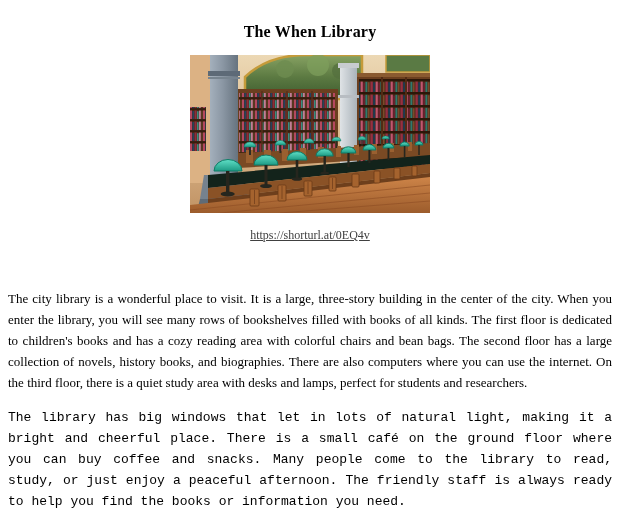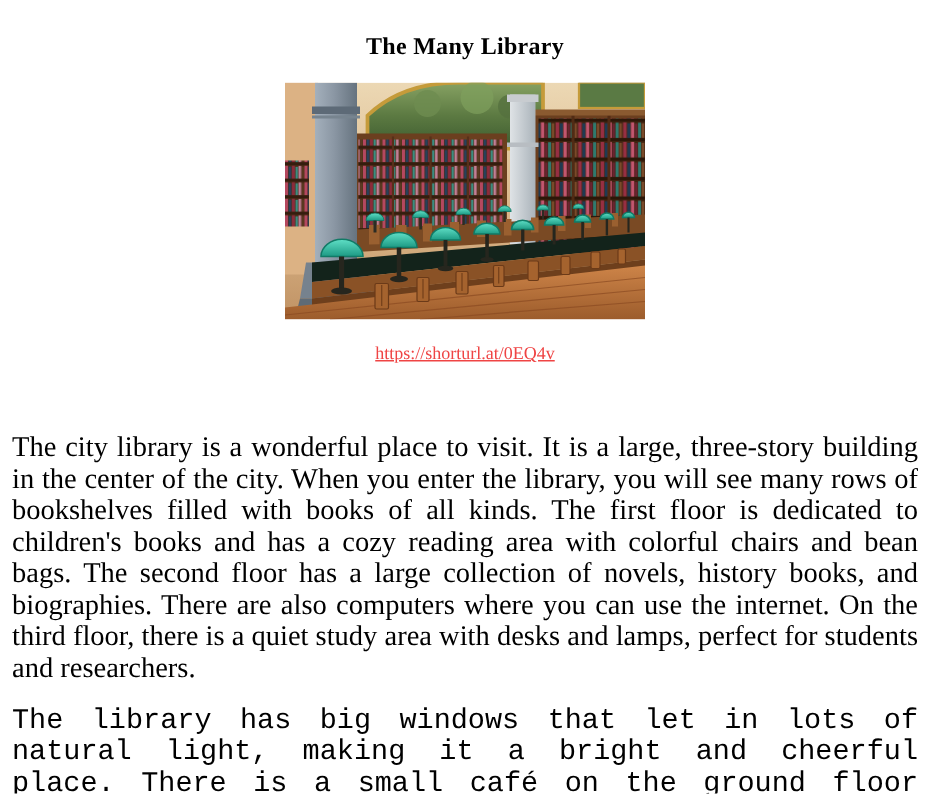--- a/index.html
+++ b/index.html
@@ -37,39 +37,39 @@
     overflow: hidden;
   }
   .figure-wrap svg { display: block; }
   .link-row {
     margin-top: 16px;
     text-align: center;
     font-size: 12px;
     line-height: 13px;
   }
   .link-row a {
-    color: #ef4444;
+    color: #404040;
     text-decoration: underline;
     cursor: pointer;
   }
   .body-para {
     margin: 0 8px;
-    font-size: 19px;
+    font-size: 13px;
     line-height: 21px;
     text-align: justify;
   }
   .para-1 { margin-top: 46px; }
   .para-2 { margin-top: 14px; font-family: Liberation Mono, monospace; }
 </style>
 </head>
 <body>
 
 <div class="doc-page">
 
-  <h1 class="doc-title">The Many Library</h1>
+  <h1 class="doc-title">The When Library</h1>
 
   <div class="figure-wrap">
     <svg width="240" height="158" viewBox="0 0 240 158" xmlns="http://www.w3.org/2000/svg">
       <defs>
         <linearGradient id="bgGrad" x1="0" y1="0" x2="0" y2="1">
           <stop offset="0" stop-color="#ecd8b4"></stop>
           <stop offset="0.6" stop-color="#d8b386"></stop>
           <stop offset="1" stop-color="#c09264"></stop>
         </linearGradient>
         <linearGradient id="muralGrad" x1="0" y1="0" x2="0" y2="1">

